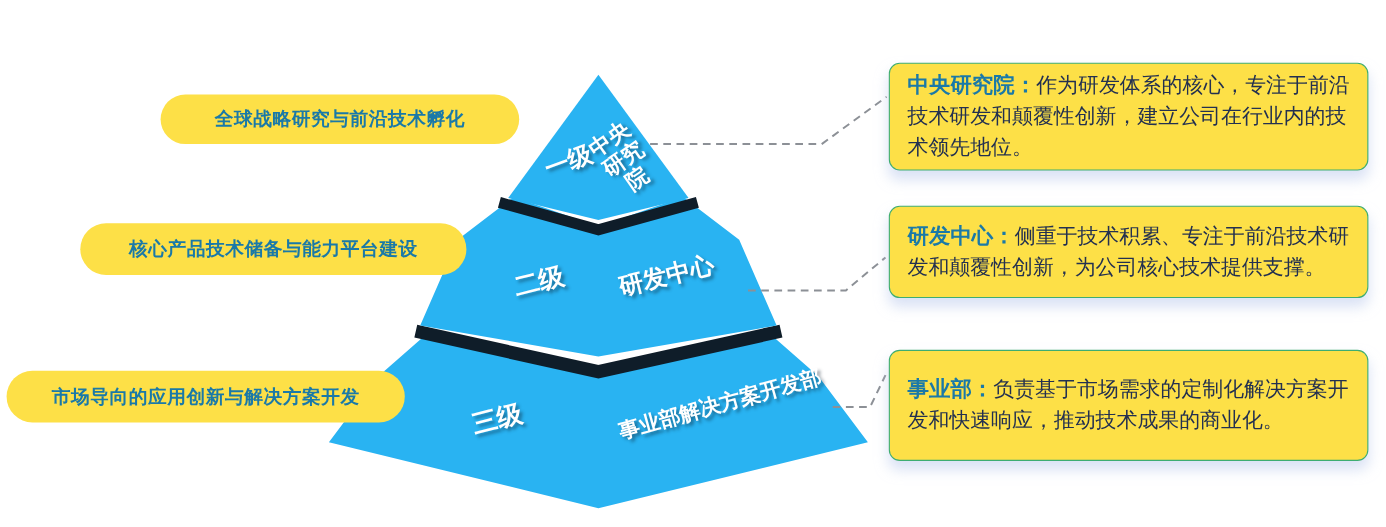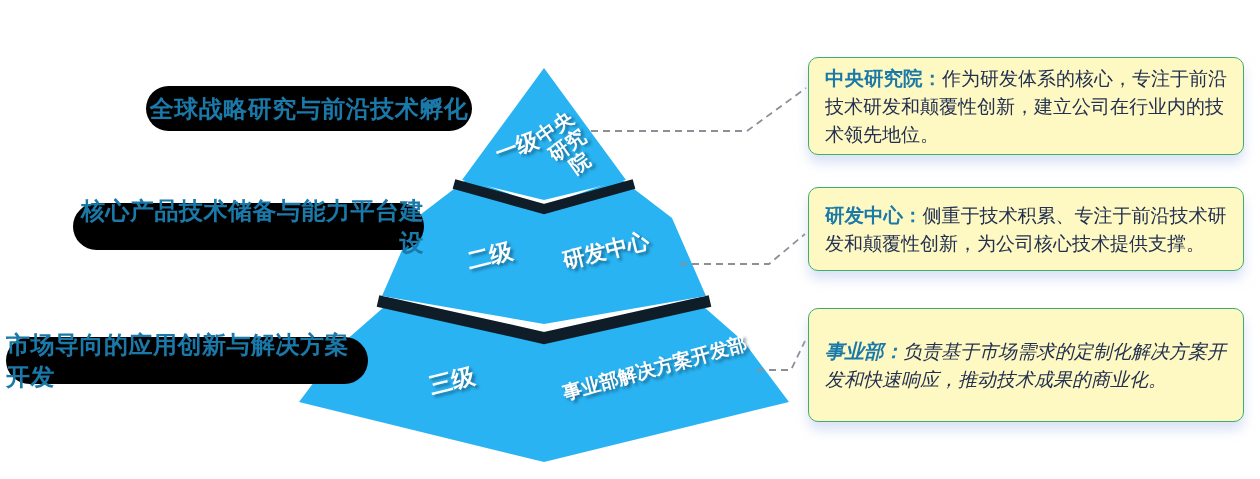--- a/index.html
+++ b/index.html
@@ -4,48 +4,48 @@
 <style>
   html,body{margin:0;padding:0;background:#ffffff;}
   .stage{
     position:relative;width:1260px;height:479px;overflow:hidden;background:#ffffff;
     font-family:"Liberation Sans","DejaVu Sans",sans-serif;
   }
   .pyr-svg{position:absolute;left:0;top:0;}
   
   .pill{
     position:absolute;display:flex;align-items:center;justify-content:center;
-    background:#000000;border-radius:24px;color:#1A79A8;font-weight:bold;
-    font-size:24px;letter-spacing:.5px;z-index:1;
+    background:#fde047;border-radius:24px;color:#1A79A8;font-weight:bold;
+    font-size:17px;letter-spacing:.5px;z-index:1;
   }
   .pill-1{left:146px;top:86px;width:326px;height:45px;}
   .pill-2{left:73px;top:203px;width:351px;height:47px;text-align:right;}
   .pill-3{left:6px;top:337px;width:362px;height:47px;}
   
   .ptext{
     position:absolute;color:#ffffff;font-weight:bold;text-align:center;
     white-space:pre-line;line-height:1.1;z-index:3;
     text-shadow:2px 3px 3px rgba(8,25,40,.45);
   }
   .t1-level{left:517px;top:147px;font-size:22px;transform:translate(-50%,-50%) rotate(-20deg);}
   .t1-name{left:567px;top:145px;font-size:20px;line-height:1.1;transform:translate(-50%,-50%) rotate(-35deg);}
   .t2-level{left:490px;top:256px;font-size:23px;transform:translate(-50%,-50%) rotate(-14deg);}
   .t2-name{left:606px;top:251px;font-size:22px;transform:translate(-50%,-50%) rotate(-14deg);}
   .t3-level{left:452px;top:381px;font-size:23px;transform:translate(-50%,-50%) rotate(-14deg);}
   .t3-name{left:655px;top:369px;font-size:19px;white-space:nowrap;transform:translate(-50%,-50%) rotate(-15.5deg);}
   
   .card{
     position:absolute;left:808px;width:436px;box-sizing:border-box;
-    background:#fef9c3;border:1.5px solid #3EAD72;border-radius:10px;
+    background:#fde047;border:1.5px solid #3EAD72;border-radius:10px;
     box-shadow:0 8px 12px rgba(187,203,236,.55);
     display:flex;align-items:center;padding:0 12px 0 16px;z-index:2;
   }
   .card-1{top:57px;height:98px;}
   .card-2{top:187px;height:84px;}
-  .card-3{top:308px;height:114px;font-style:italic;}
+  .card-3{top:318px;height:101px;}
   .card p{margin:0;font-size:19px;line-height:28px;color:#233050;}
   .card .card-title{font-weight:bold;color:#1A79A8;font-size:19.5px;}
 </style>
 </head>
 <body>
 
 <div class="stage">
 
   <div class="pill pill-1">全球战略研究与前沿技术孵化</div>
   <div class="pill pill-2">核心产品技术储备与能力平台建设</div>

